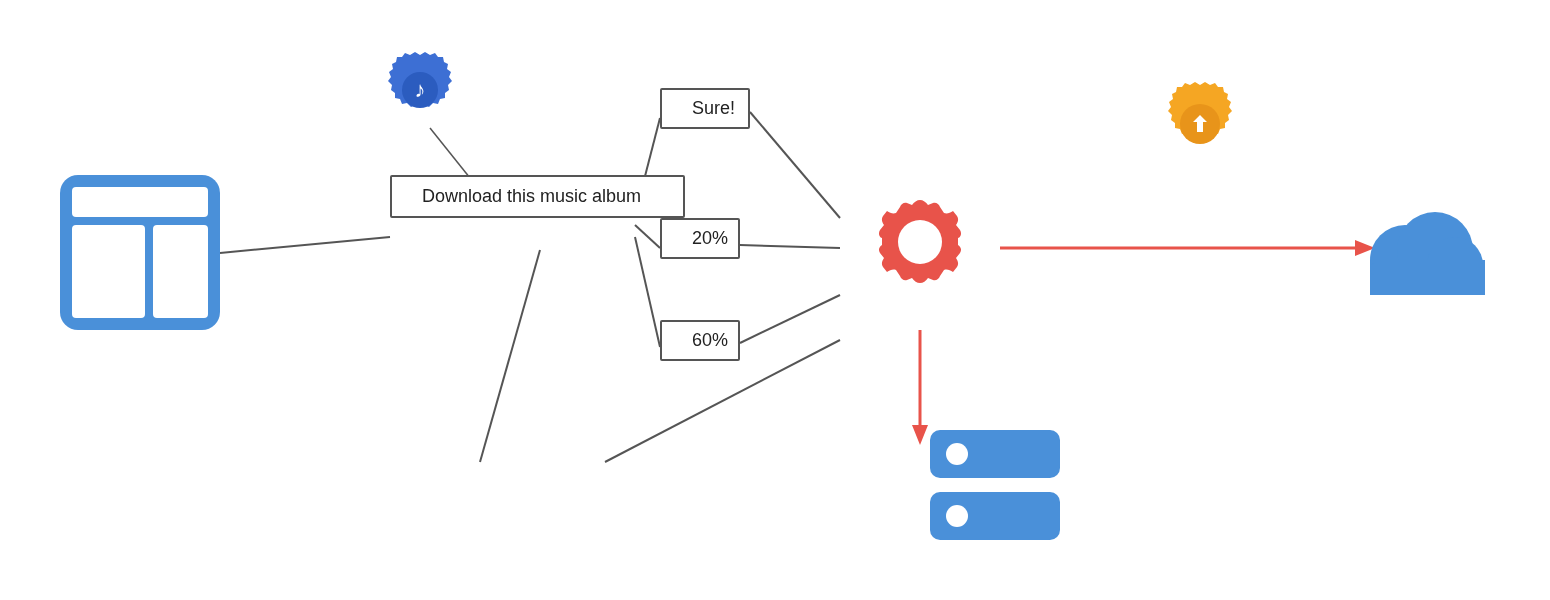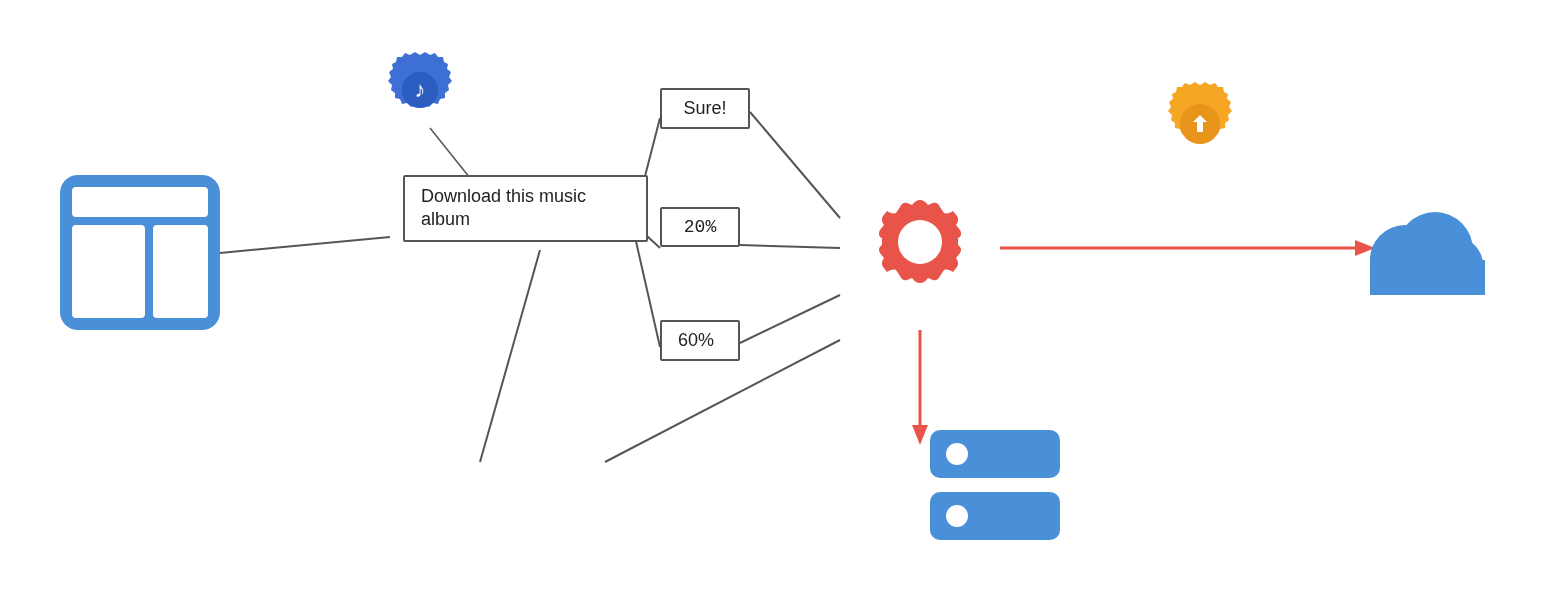--- a/index.html
+++ b/index.html
@@ -65,48 +65,46 @@
     .badge-shape {
       width: 80px;
       height: 80px;
     }
 
     
     .text-box {
       position: absolute;
       background: white;
       border: 2px solid #555;
-      padding: 8px 16px;
+      padding: 8px 30px;
       font-size: 18px;
       font-weight: 500;
       color: #222;
       border-radius: 2px;
     }
 
     .box-download-album {
       left: 390px;
       top: 175px;
-      width: 245px;
+      width: 295px;
       line-height: 1.3;
-      margin-left: 13px;
     }
 
     .box-sure {
       left: 660px;
       top: 88px;
       width: 90px;
       text-align: center;
     }
 
     .box-20 {
       left: 660px;
-      top: 207px;
+      top: 218px;
       width: 80px;
       text-align: center;
-      font-family: Liberation Mono, monospace;
     }
 
     .box-60 {
       left: 660px;
       top: 320px;
       width: 80px;
     }
 
     .box-download-complete {
       left: 335px;

